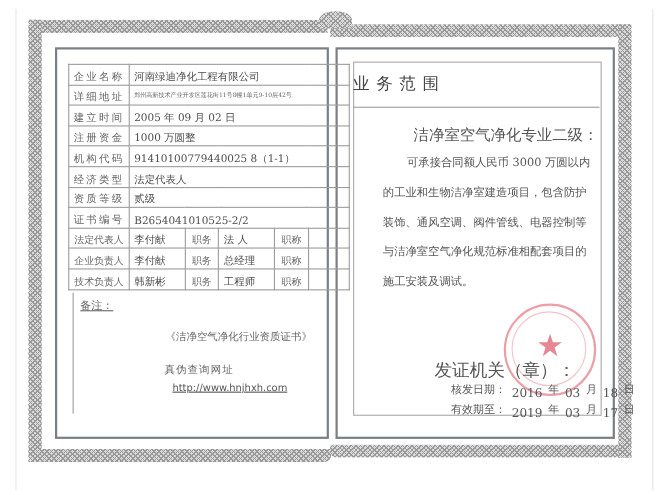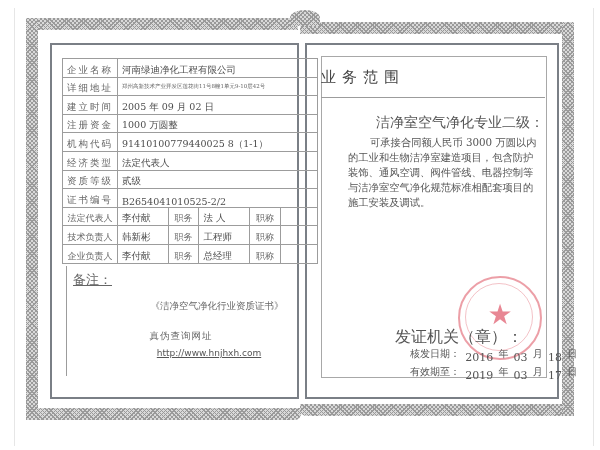--- a/index.html
+++ b/index.html
@@ -39,32 +39,32 @@
 
   
   .info { position: absolute; left: 62px; top: 58px; width: 256px; border-collapse: collapse; font-size: 9.5px; }
   .info td { border: 1px solid #9c9c9c; height: 17.6px; padding: 0 4px; white-space: nowrap; vertical-align: bottom; }
   .info td.lbl { width: 46px; text-align: center; letter-spacing: 2px; color: #666; font-size: 9.5px; }
   .info td.lbl.tight { letter-spacing: 0; font-size: 9px; }
   .info td.val { color: #4d4d4d; }
   .info td.addr { font-size: 5.5px; color: #666; vertical-align: middle;}
   .info td.sm { font-size: 9px; color: #666; text-align:center; padding:0 2px;margin-top:34px; }
   .remarks { position: absolute; left: 66px; top: 266px; width: 230px; height: 110px; border-left: 1px solid #9c9c9c; }
-  .remarks-label { position: absolute; left: 6px; top: 5px; font-size: 13px; color: #666; text-decoration: underline; }
+  .remarks-label { position: absolute; left: 6px; top: 5px; font-size: 10px; color: #666; text-decoration: underline; }
 
   .foot { position: absolute; left: 66px; width: 230px; text-align: center; color: #666; }
   .foot1 { top: 300px; font-size: 9.5px; padding-left: 36px; }
   .foot2 { top: 330px; font-size: 9.5px; letter-spacing: 1px; }
   .foot3 { top: 348px; font-size: 9px; font-family: "DejaVu Sans", sans-serif; text-decoration: underline; color: #555; margin-left: 28px; }
 
   
   .scope-title { position: absolute; left: 321px; top: 57px; width: 224px; height: 40px; border-bottom: 1px solid #9c9c9c;
     font-size: 15px; text-align: left; line-height: 40px; letter-spacing: 6px; color: #444; font-family: Liberation Serif, serif; }
   .scope-sub { position: absolute; left: 348px; top: 114px; font-size: 14px; color: #555; margin-left: 28px; }
-  .scope-body { position: absolute; left: 348px; top: 135px; width: 195px; font-size: 10.3px; line-height: 15px; color: #555; text-indent: 22px; }
+  .scope-body { position: absolute; left: 348px; top: 135px; width: 195px; font-size: 10.3px; line-height: 27px; color: #555; text-indent: 22px; }
 
   .issuer { position: absolute; left: 395px; top: 327px; font-size: 16px; color: #555; }
   .date-row { position: absolute; font-size: 10px; color: #555; }
   .d1 { left: 410px; top: 347px; }
   .d2 { left: 410px; top: 365px; }
   .date-row .n { font-size: 11px; margin: 0 2px; }
   .date-row .dn { position: relative; top: 4px; }
 
   .seal { position: absolute; left: 458px; top: 276px; width: 80px; height: 80px; border-radius: 50%;
     border: 2px solid rgba(220,80,95,0.55); }
@@ -127,32 +127,32 @@
   </tr>
   <tr>
     <td class="lbl tight">法定代表人</td>
     <td class="val">李付献</td>
     <td class="sm">职务</td>
     <td class="val">法 人</td>
     <td class="sm">职称</td>
     <td class="val" style="width:28px"></td>
   </tr>
   <tr>
+    <td class="lbl tight">企业负责人</td>
+    <td class="val">李付献</td>
+    <td class="sm">职务</td>
+    <td class="val">总经理</td>
+    <td class="sm">职称</td>
+    <td class="val"></td>
+  </tr>
+  <tr>
     <td class="lbl tight">技术负责人</td>
     <td class="val">韩新彬</td>
     <td class="sm">职务</td>
     <td class="val">工程师</td>
-    <td class="sm">职称</td>
-    <td class="val"></td>
-  </tr>
-  <tr>
-    <td class="lbl tight">企业负责人</td>
-    <td class="val">李付献</td>
-    <td class="sm">职务</td>
-    <td class="val">总经理</td>
     <td class="sm">职称</td>
     <td class="val"></td>
   </tr>
 </tbody>
   </table>
 
 <div class="remarks">
   <span class="remarks-label">备注：</span>
 </div>
 

